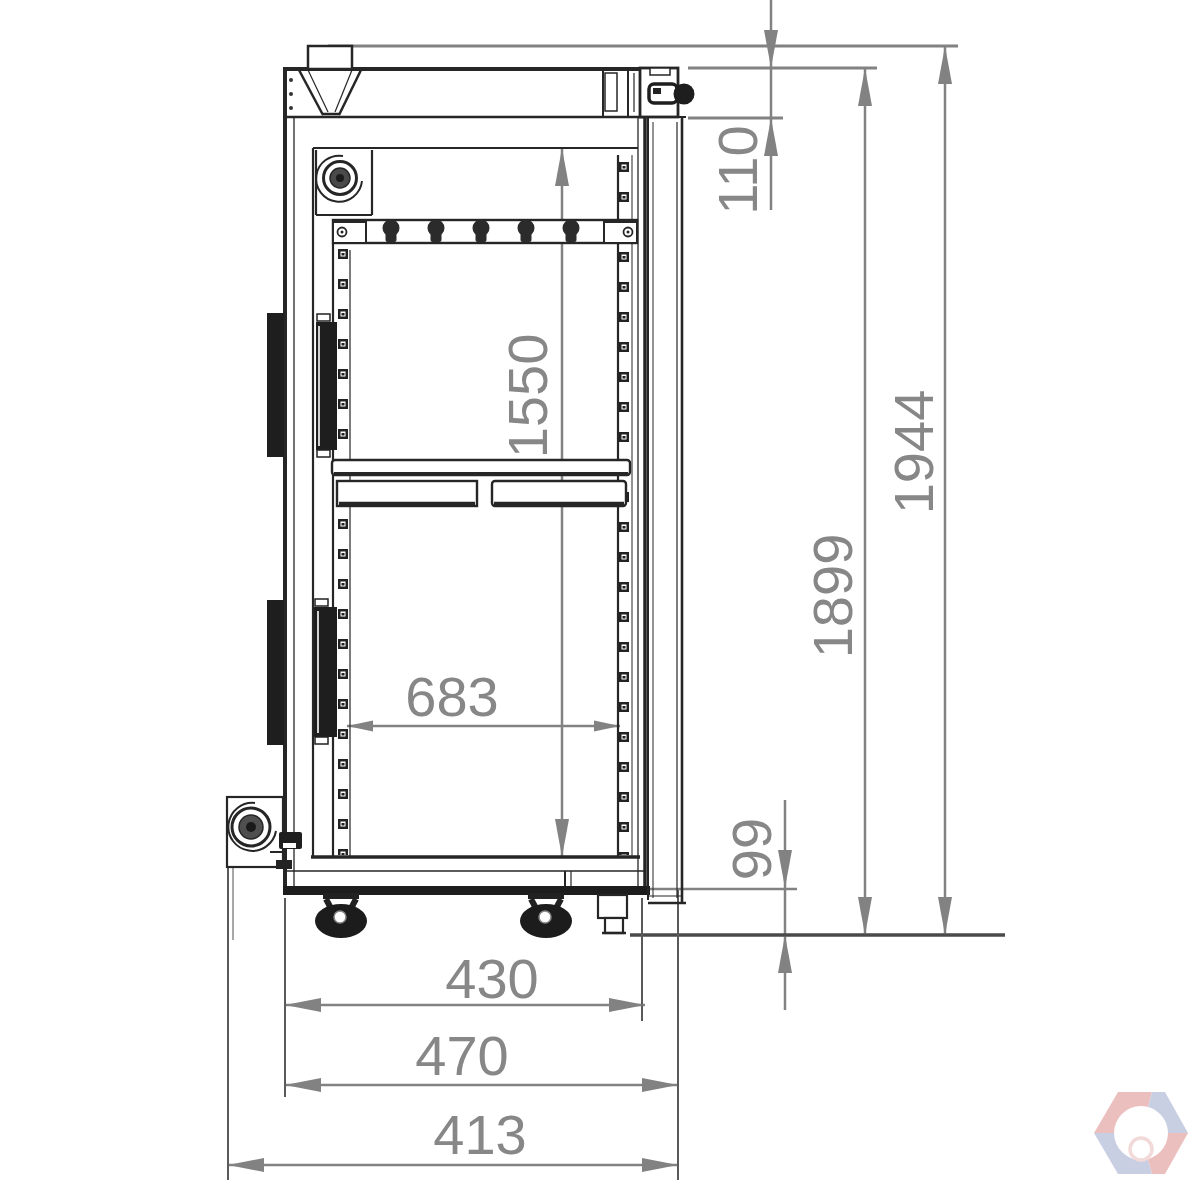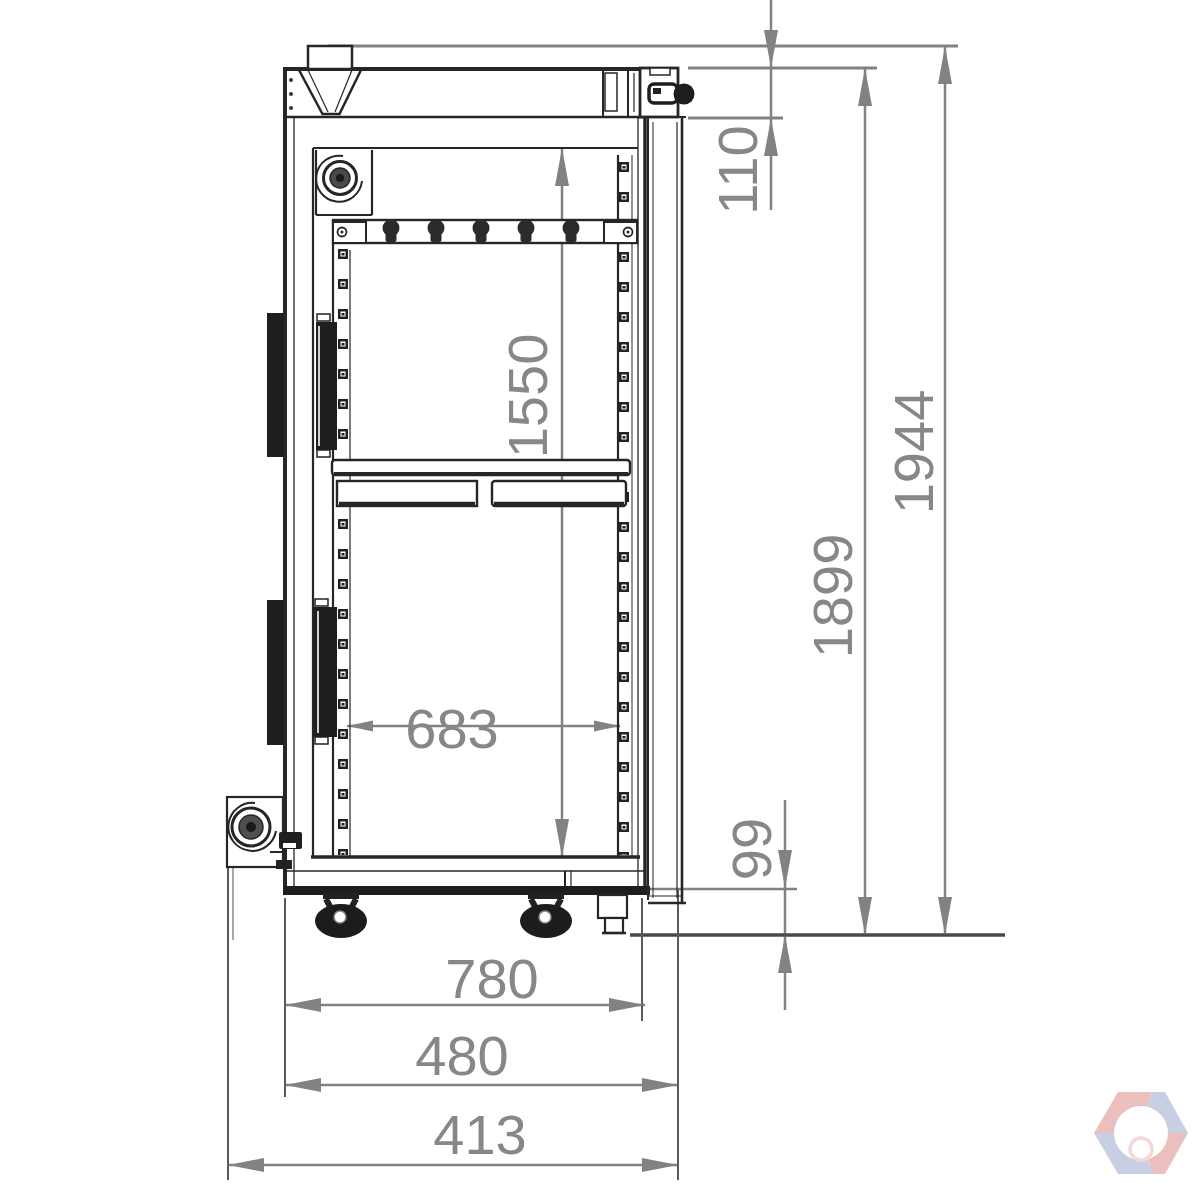--- a/index.html
+++ b/index.html
@@ -240,19 +240,19 @@
     <polygon points="1141,1133 1188,1133 1165,1174 1152,1174" fill="#db8080"></polygon>
     <circle cx="1141" cy="1133" r="27" fill="#fff"></circle>
     <circle cx="1141" cy="1149" r="11" fill="#fff" stroke="#e7b6b6" stroke-width="3.5"></circle>
   </g>
 </svg>
 
 <div class="dim v" style="left:738px;top:170px">110</div>
 <div class="dim v" style="left:528px;top:396px">1550</div>
 <div class="dim v" style="left:833px;top:596px">1899</div>
 <div class="dim v" style="left:914px;top:452px">1944</div>
-<div class="dim" style="left:452px;top:729px">683</div>
+<div class="dim" style="left:452px;top:697px">683</div>
 <div class="dim v" style="left:752px;top:849px">99</div>
-<div class="dim" style="left:492px;top:979px">780</div>
-<div class="dim" style="left:462px;top:1056px">480</div>
+<div class="dim" style="left:492px;top:979px">430</div>
+<div class="dim" style="left:462px;top:1056px">470</div>
 <div class="dim" style="left:480px;top:1135px">413</div>
 
 </div>
 
 </body></html>

